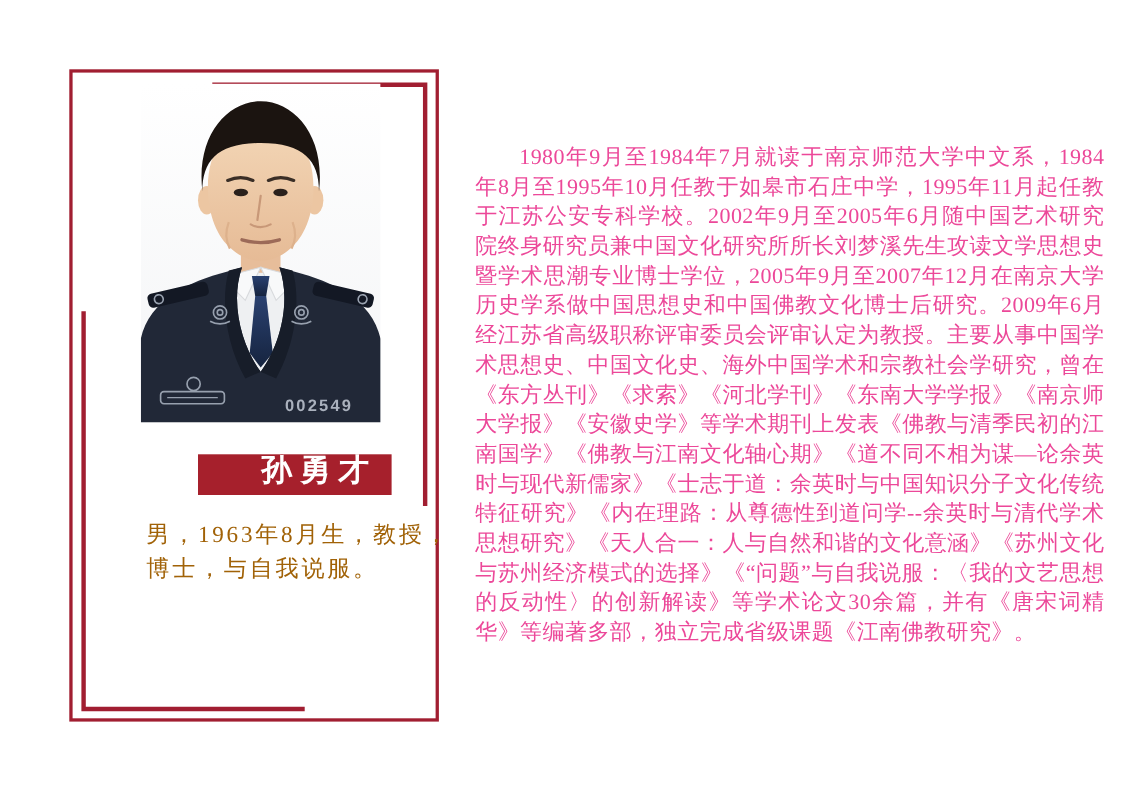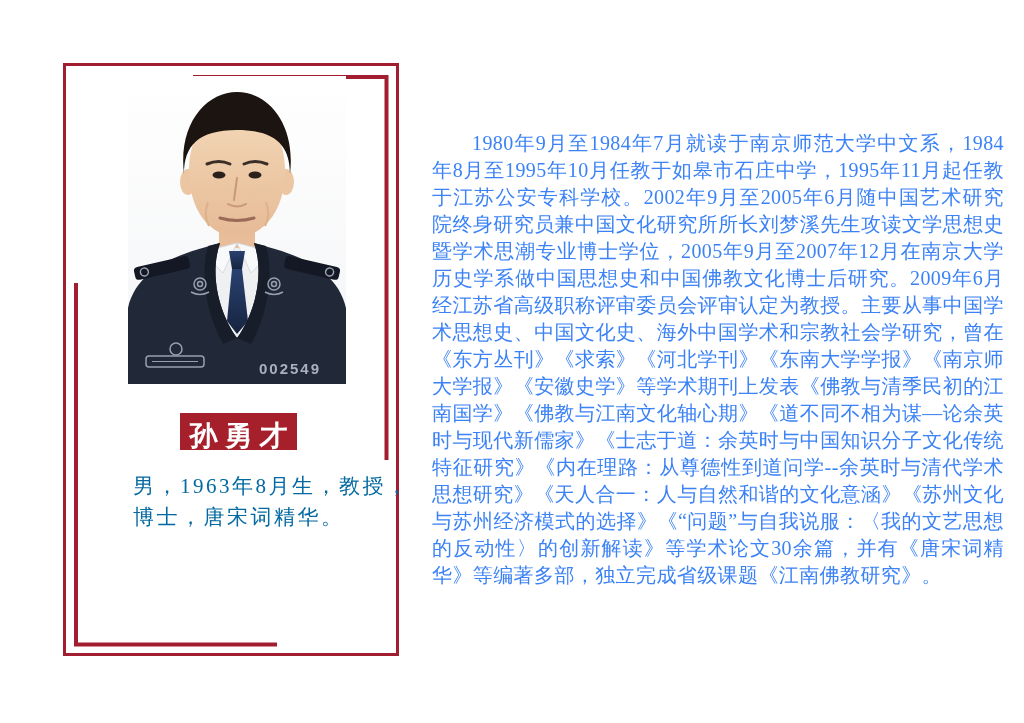--- a/index.html
+++ b/index.html
@@ -1,31 +1,31 @@
 <!DOCTYPE html>
 <html><head>
 <meta charset="utf-8">
 <style>
   html,body{margin:0;padding:0;background:#ffffff;}
   #page{position:relative;width:1024px;height:723px;background:#ffffff;overflow:hidden;
         font-family:"Liberation Sans","DejaVu Sans",sans-serif;}
   #frame-svg{position:absolute;left:0;top:0;width:1024px;height:723px;}
   #photo{position:absolute;left:128px;top:76px;width:218px;height:308px;}
   #photo svg{display:block;}
-  #name-plate{position:absolute;left:180px;top:413px;width:117px;height:37px;
-              background:#a6202c;display:flex;align-items:flex-end;justify-content:center;}
+  #name-plate{position:absolute;left:180px;top:413px;width:139px;height:37px;
+              background:#a6202c;display:flex;align-items:flex-start;justify-content:center;padding-left:37px;}
   #name-plate .name{color:#ffffff;font-size:28px;font-weight:bold;
                     letter-spacing:7px;padding-left:7px;line-height:1;}
   #bio{position:absolute;left:133px;top:471px;width:250px;
        font-family:"Liberation Serif","DejaVu Serif",serif;
-       font-size:21px;line-height:31px;letter-spacing:2.5px;color:#0369a1;}
+       font-size:21px;line-height:31px;letter-spacing:2.5px;color:#a16207;}
   #bio .bio-line{white-space:nowrap;}
   #biography{position:absolute;left:432px;top:130px;width:572px;
              font-family:"Liberation Serif","DejaVu Serif",serif;
-             font-size:20px;line-height:27px;color:#3b82f6;}
+             font-size:20px;line-height:27px;color:#ec4899;}
   #biography p{margin:0;text-indent:2em;text-align:justify;letter-spacing:0.4px;}
 </style>
 </head>
 <body>
 
 <div id="page">
 
   <svg id="frame-svg" viewBox="0 0 1024 723" xmlns="http://www.w3.org/2000/svg">
     <rect x="64.5" y="64.5" width="333" height="590" fill="none" stroke="#a11e31" stroke-width="3"></rect>
     <polyline points="193,77 386.5,77 386.5,460" fill="none" stroke="#a11e31" stroke-width="4"></polyline>
@@ -109,20 +109,20 @@
       <path d="M138,126 Q143,139 137,150" stroke="#ddb18c" stroke-width="2" fill="none"></path>
     </svg>
   </div>
 
   <div id="name-plate">
     <span class="name">孙勇才</span>
   </div>
 
   <div id="bio">
     <div class="bio-line">男，1963年8月生，教授，</div>
-    <div class="bio-line">博士，唐宋词精华。</div>
+    <div class="bio-line">博士，与自我说服。</div>
   </div>
 
   <div id="biography">
     <p>1980年9月至1984年7月就读于南京师范大学中文系，1984年8月至1995年10月任教于如皋市石庄中学，1995年11月起任教于江苏公安专科学校。2002年9月至2005年6月随中国艺术研究院终身研究员兼中国文化研究所所长刘梦溪先生攻读文学思想史暨学术思潮专业博士学位，2005年9月至2007年12月在南京大学历史学系做中国思想史和中国佛教文化博士后研究。2009年6月经江苏省高级职称评审委员会评审认定为教授。主要从事中国学术思想史、中国文化史、海外中国学术和宗教社会学研究，曾在《东方丛刊》《求索》《河北学刊》《东南大学学报》《南京师大学报》《安徽史学》等学术期刊上发表《佛教与清季民初的江南国学》《佛教与江南文化轴心期》《道不同不相为谋—论余英时与现代新儒家》《士志于道：余英时与中国知识分子文化传统特征研究》《内在理路：从尊德性到道问学--余英时与清代学术思想研究》《天人合一：人与自然和谐的文化意涵》《苏州文化与苏州经济模式的选择》《“问题”与自我说服：〈我的文艺思想的反动性〉的创新解读》等学术论文30余篇，并有《唐宋词精华》等编著多部，独立完成省级课题《江南佛教研究》。</p>
   </div>
 
 </div>
 
 </body></html>

